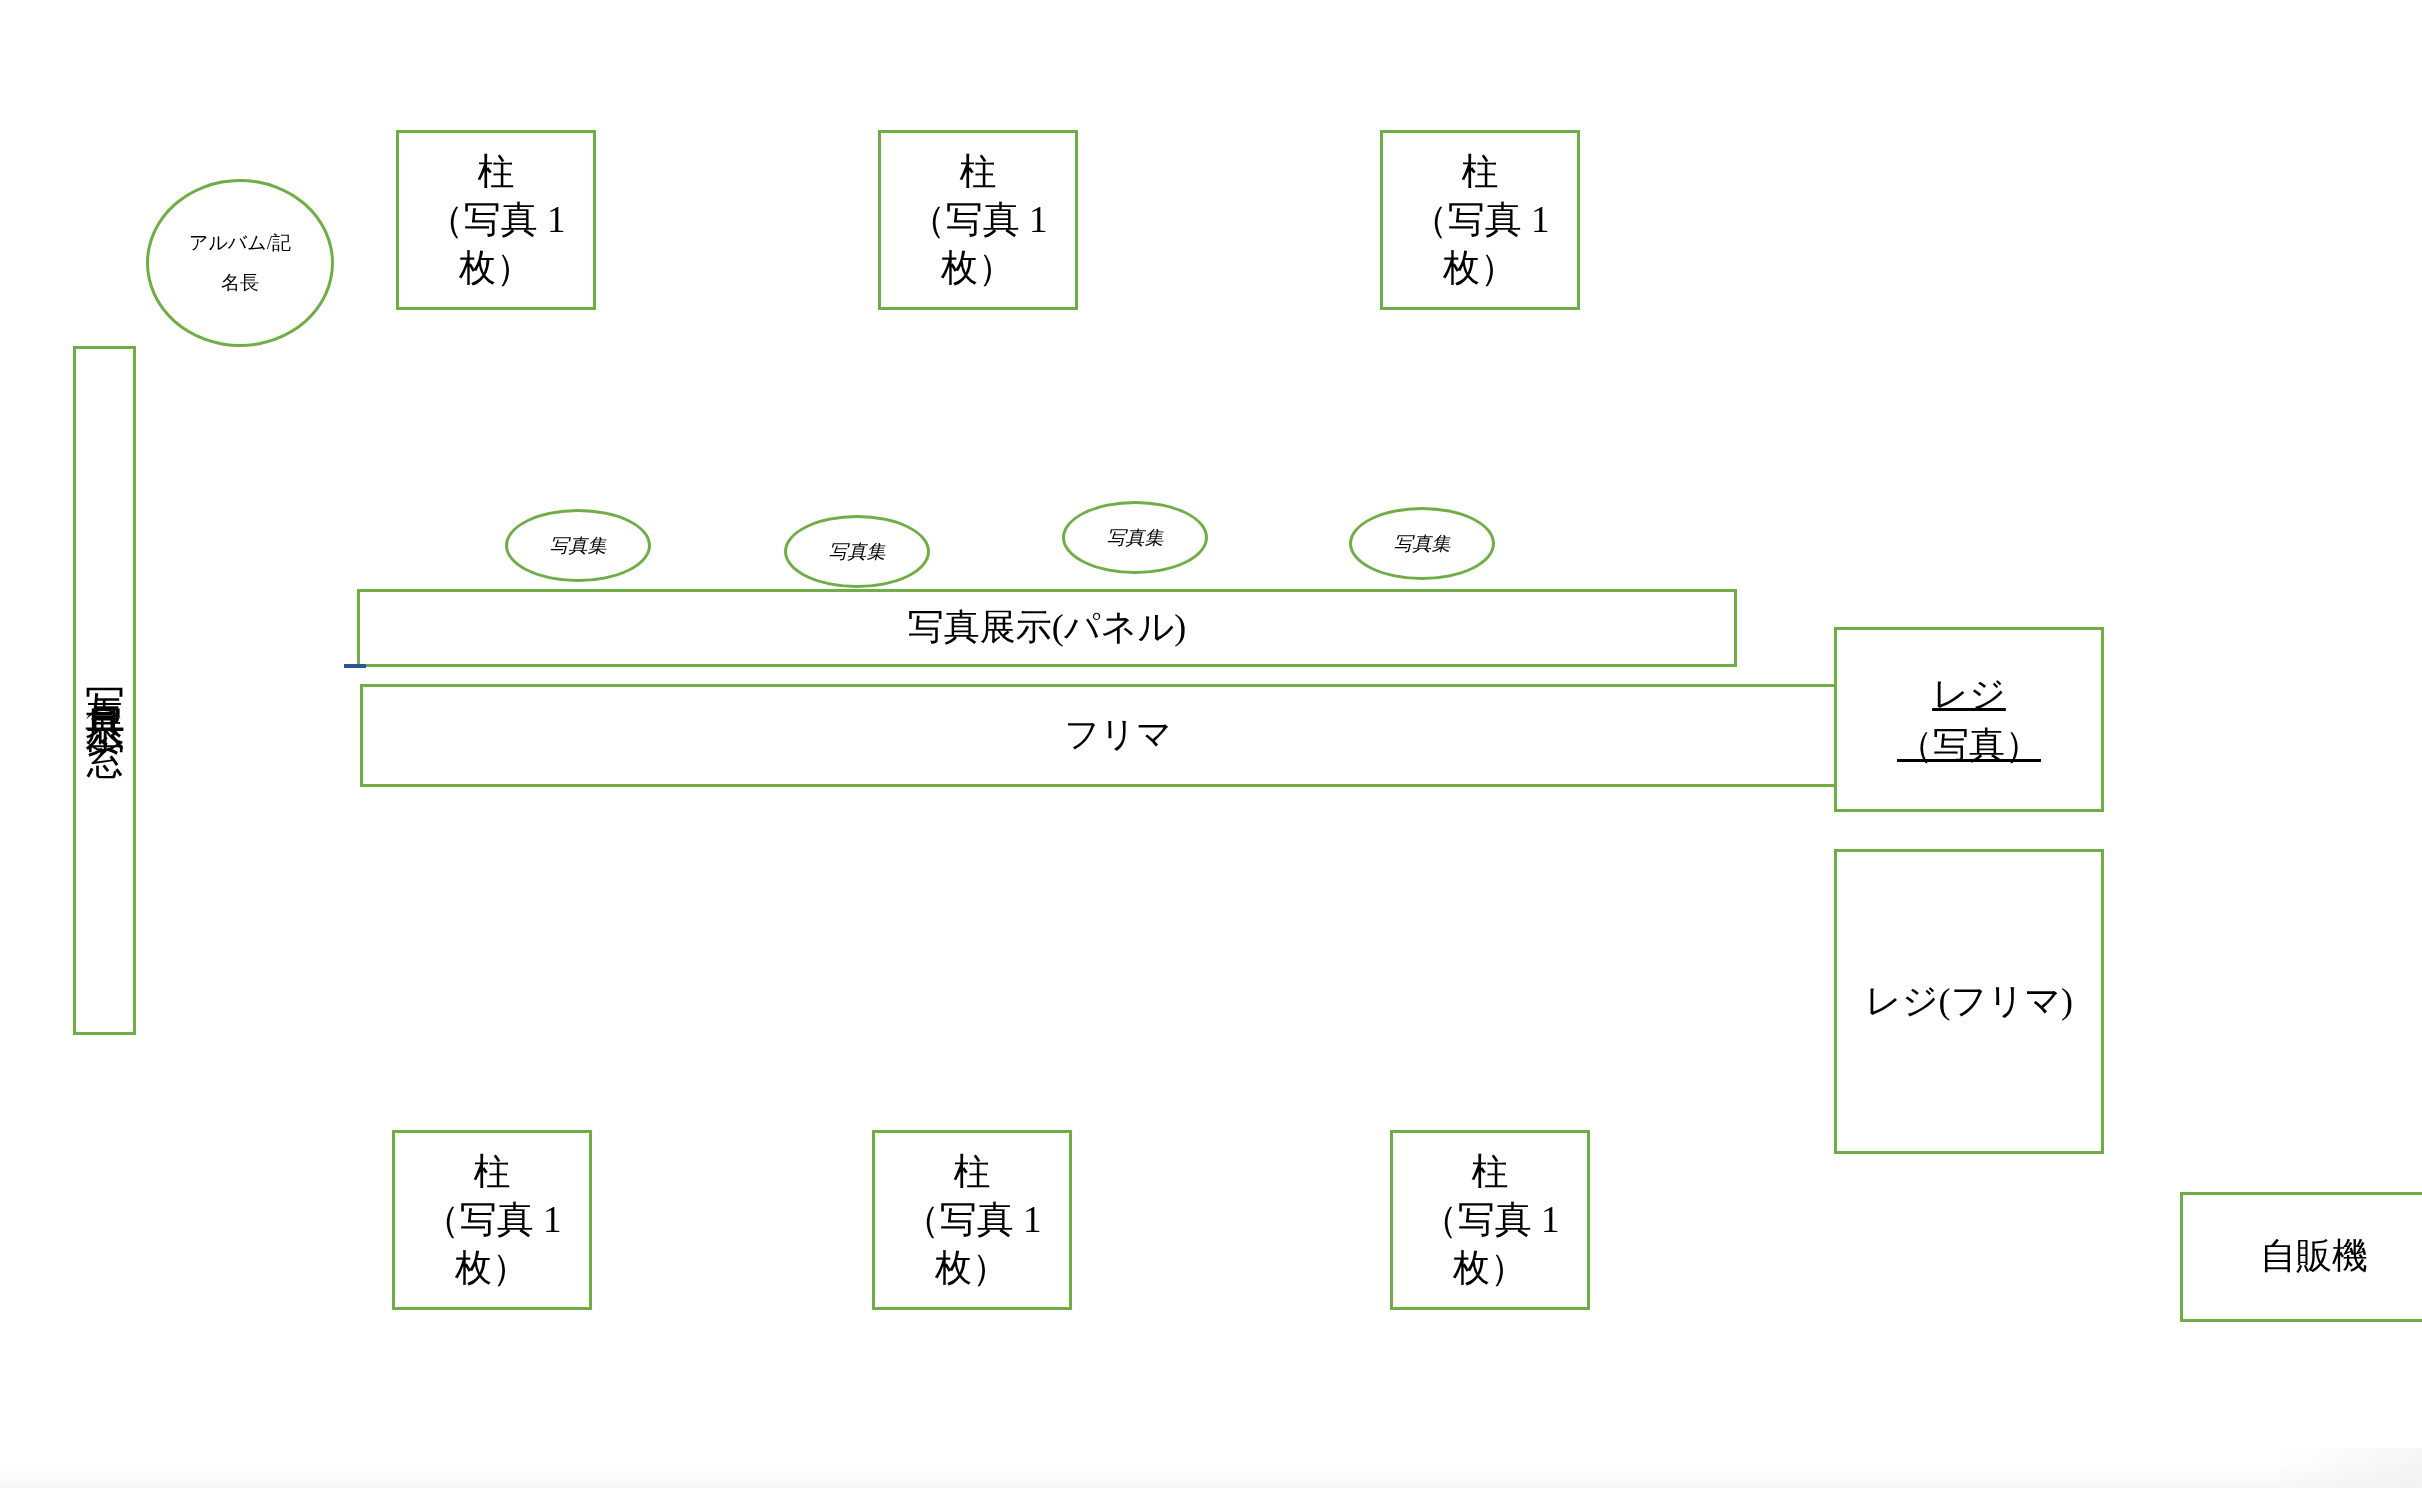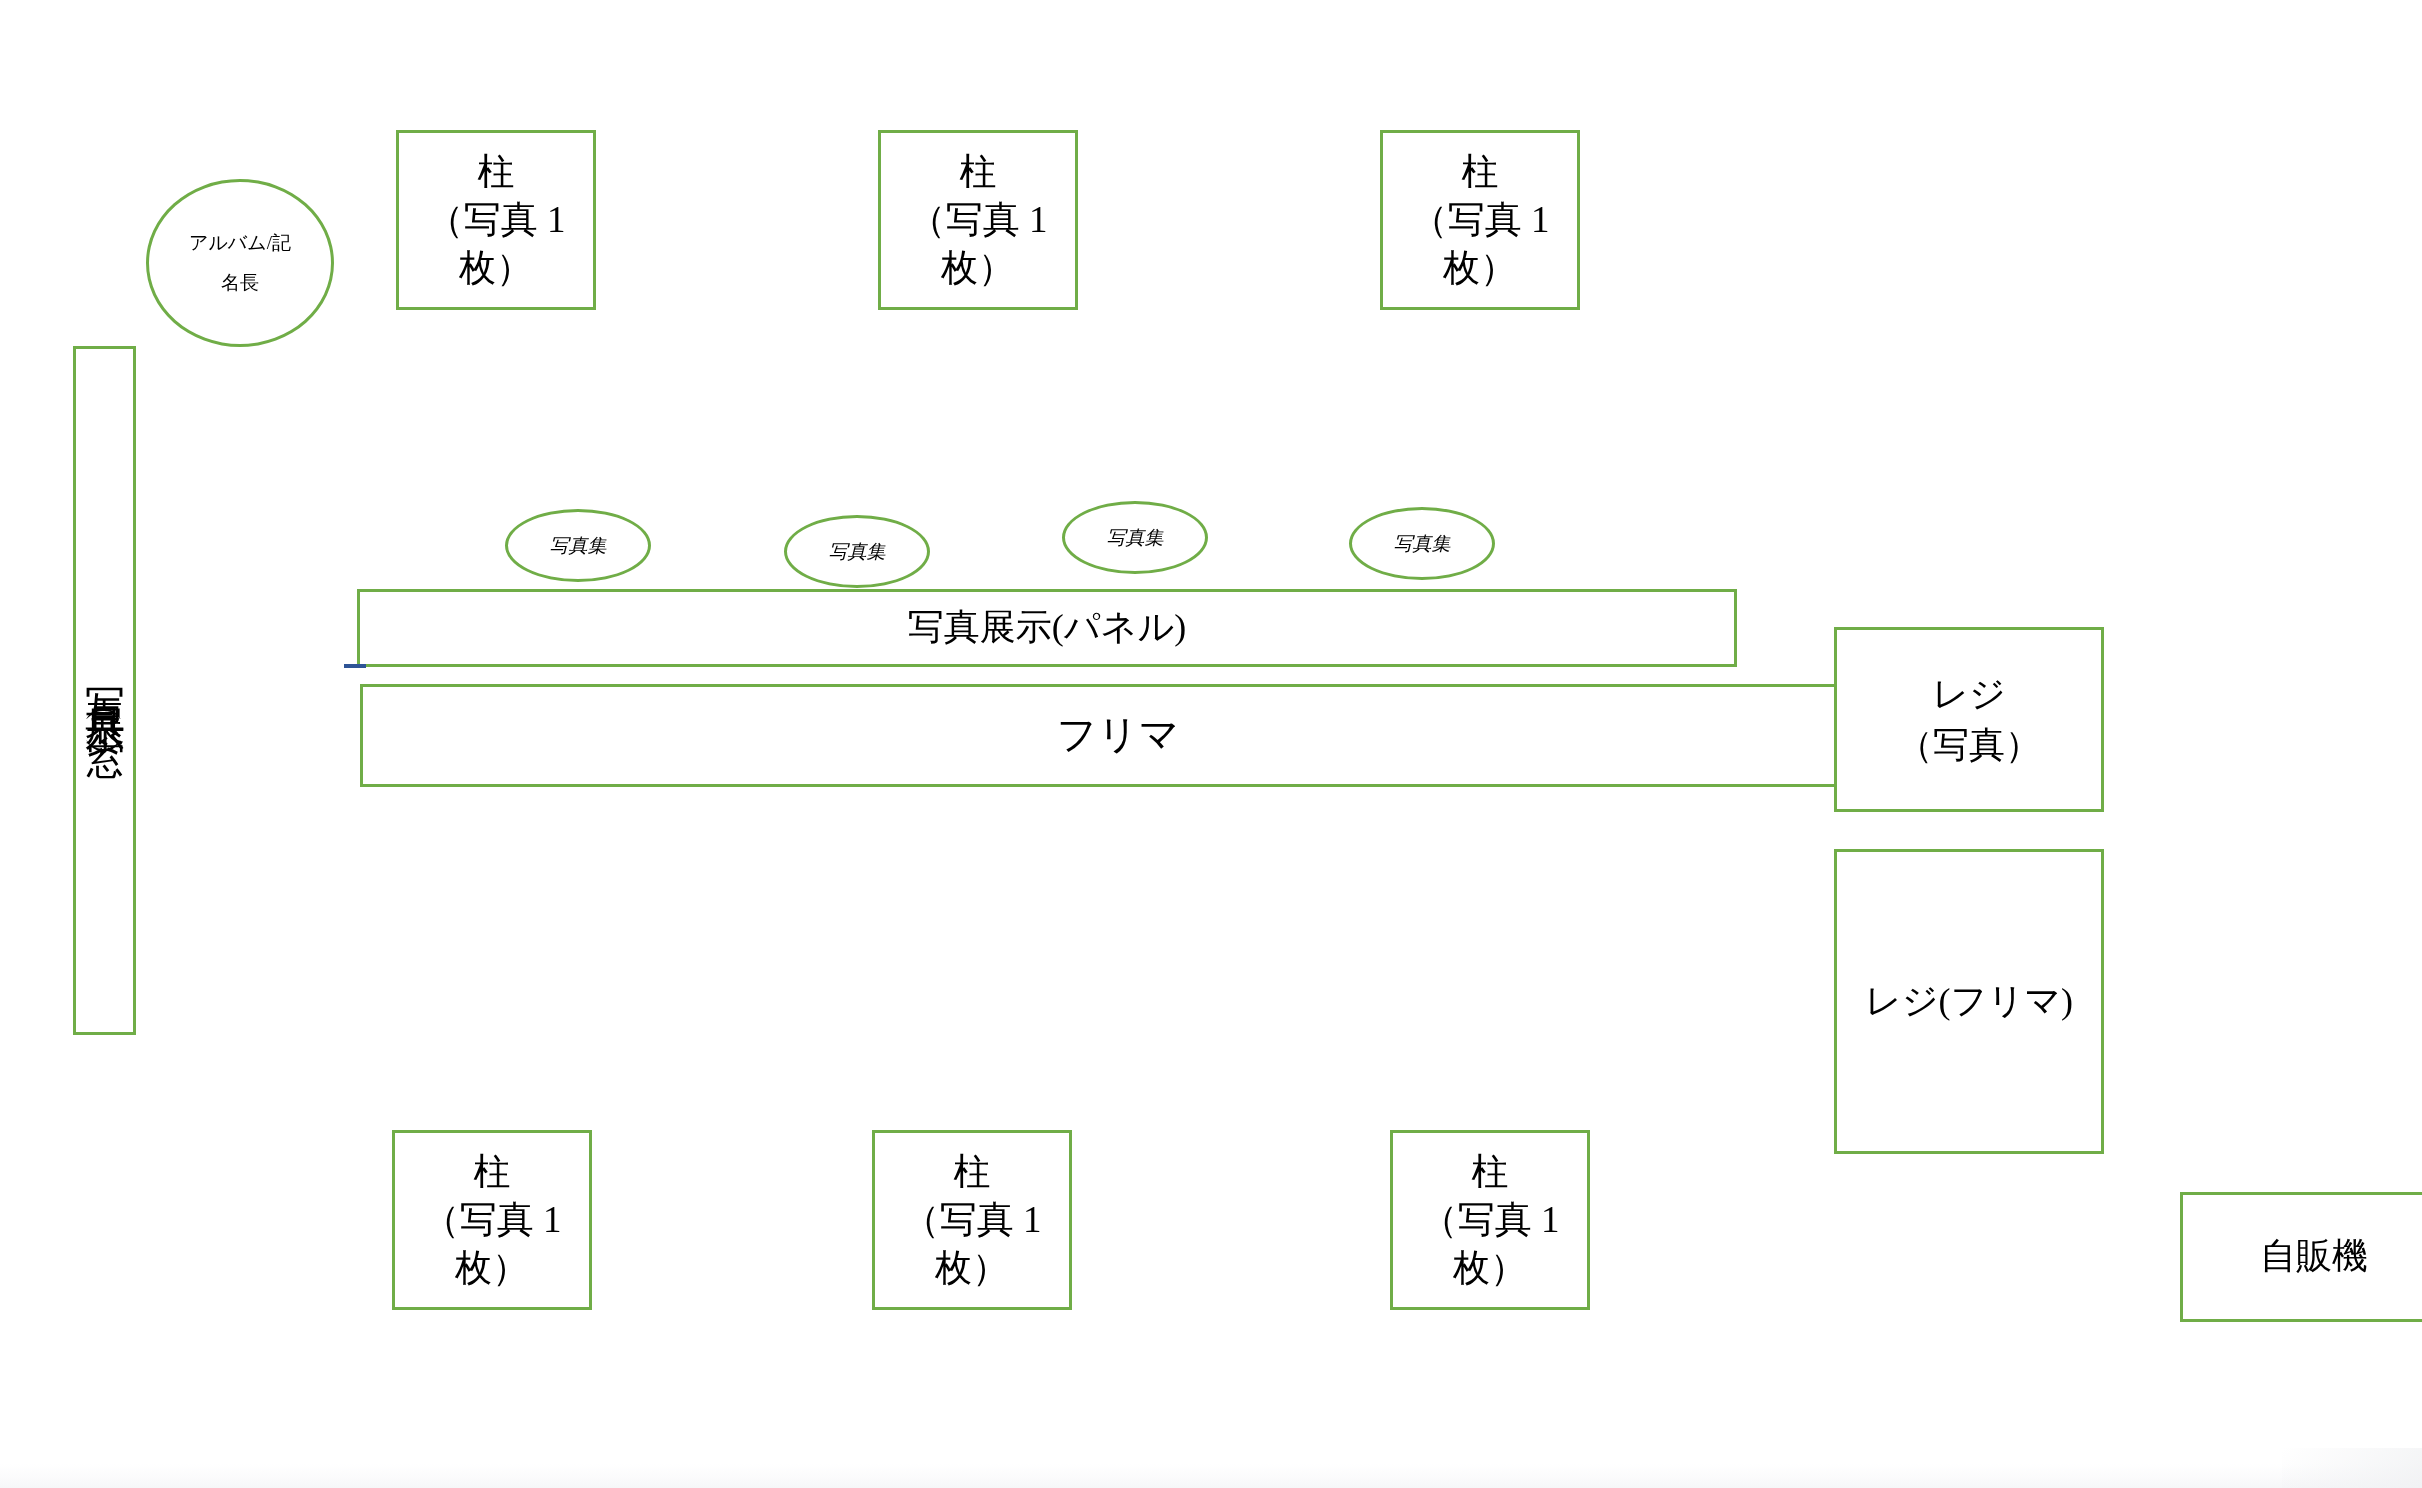--- a/index.html
+++ b/index.html
@@ -78,21 +78,21 @@
 
   .panel-bar {
     width: 1380px;
     height: 78px;
     font-size: 36px;
   }
 
   .flea-bar {
     width: 1516px;
     height: 103px;
-    font-size: 40px;
+    font-size: 35px;
   }
 
   .signboard {
     width: 198px;
     height: 165px;
     font-size: 37px;
   }
 
   .lounge {
     width: 230px;
@@ -196,21 +196,21 @@
     <span class="lbl">写真展示(パネル)</span>
   </div>
   <div class="blue-tick" style="left:344px; top:664px;"></div>
 
   <div class="shape rect flea-bar" style="left:360px; top:684px;">
     <span class="lbl">フリマ</span>
   </div>
 
 
 
-  <div class="shape rect register-photo" style="left:1834px; top:627px;">
+  <div class="shape rect register-photo" style="left:1834px; top:627px;text-decoration:underline;">
     <span class="lbl">レジ
 （写真）</span>
   </div>
 
   <div class="shape rect register-flea" style="left:1834px; top:849px;text-align:right;">
     <span class="lbl">レジ(フリマ)</span>
   </div>
 
   <div class="shape rect vending" style="left:2180px; top:1192px;">
     <span class="lbl">自販機</span>

